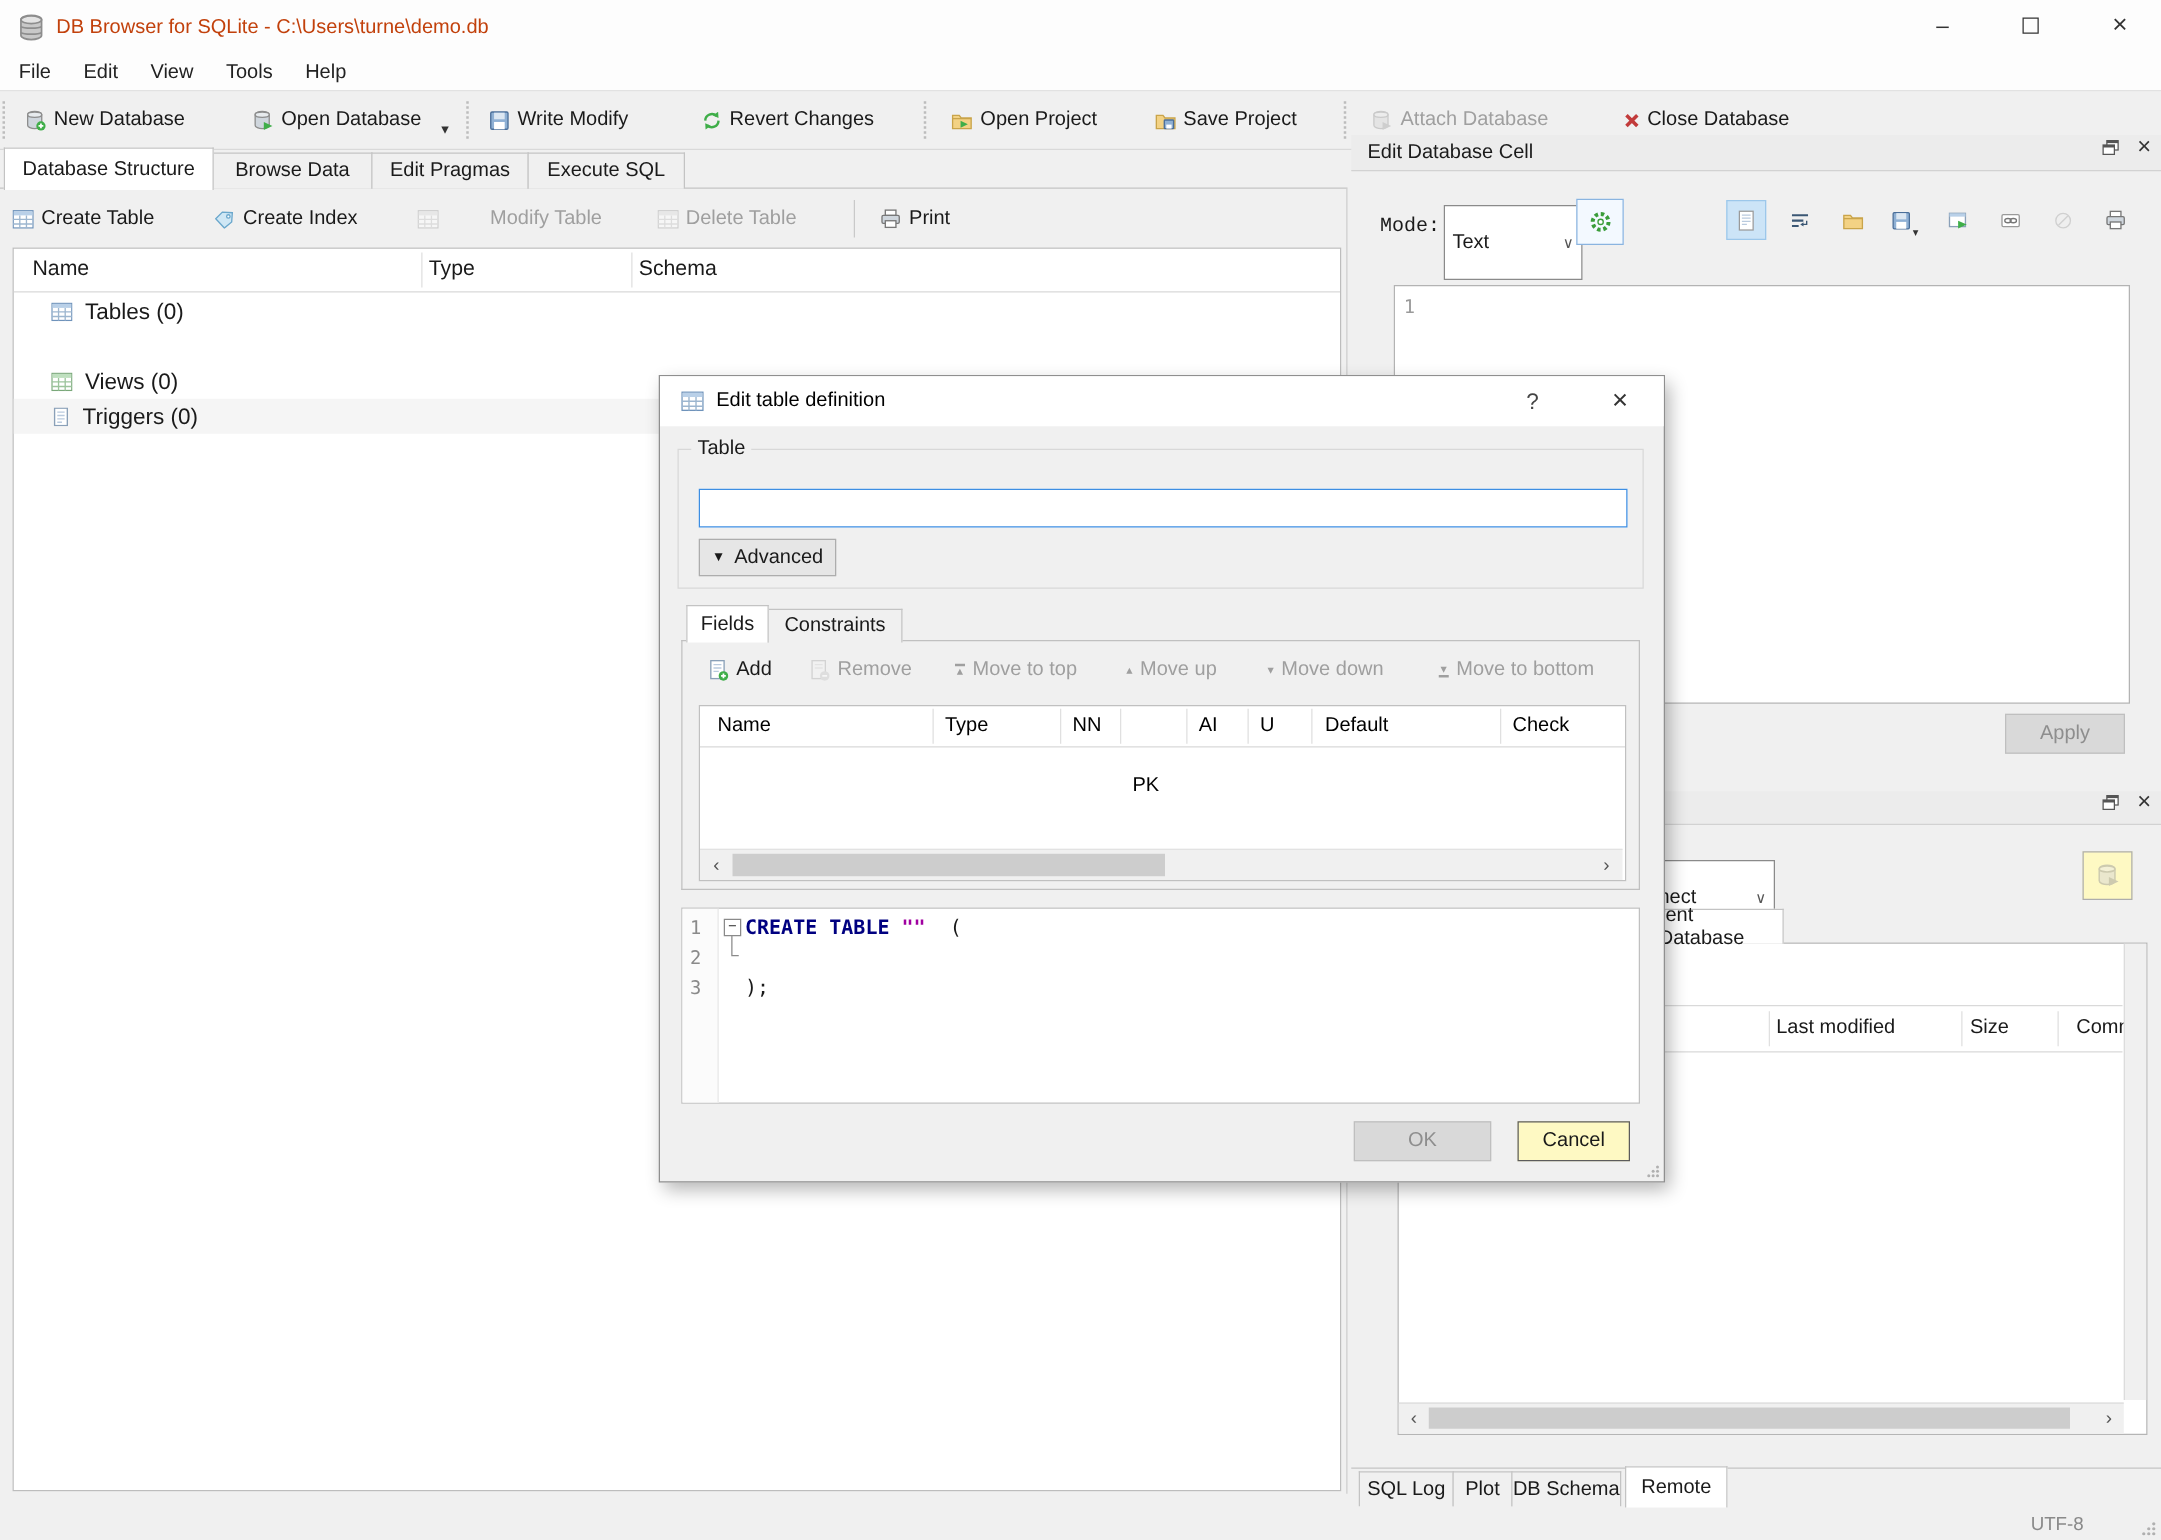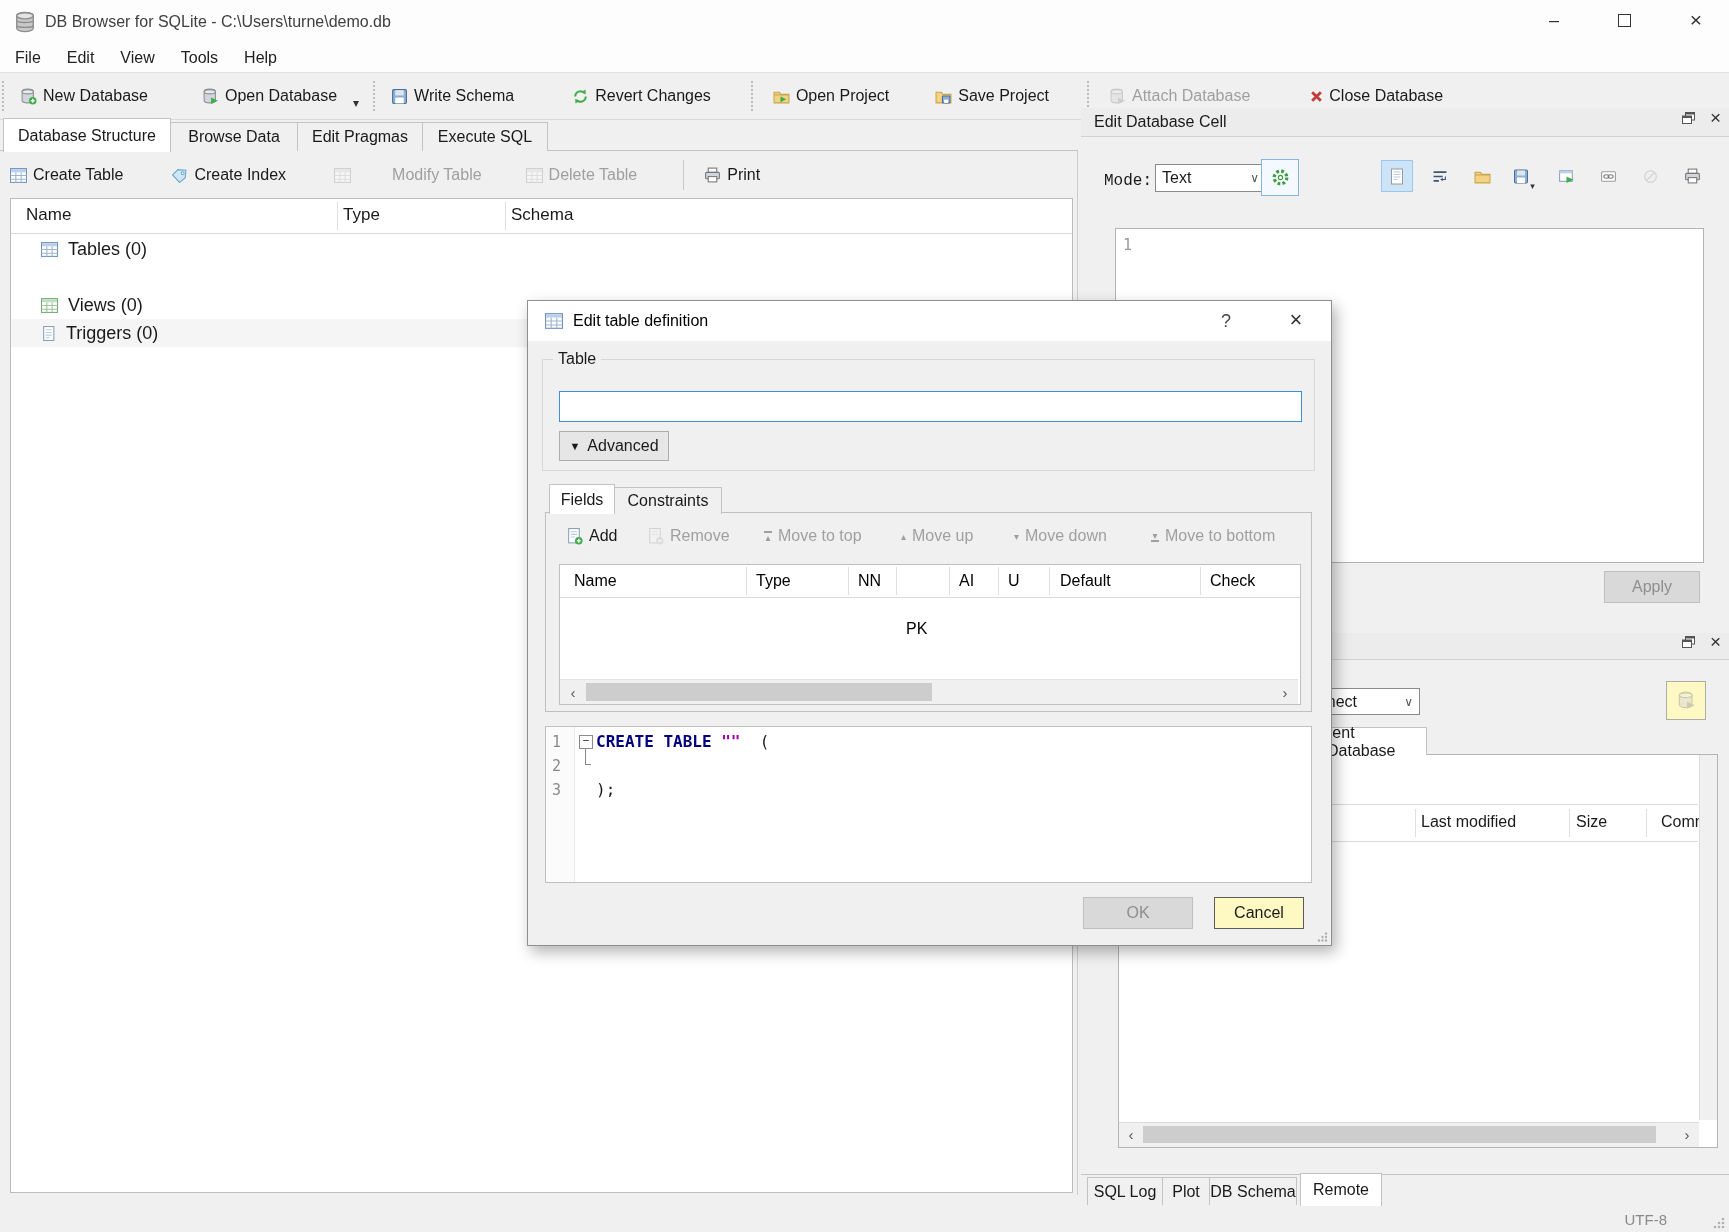--- a/index.html
+++ b/index.html
@@ -3,21 +3,21 @@
 <meta charset="utf-8">
 <style>
   html,body{margin:0;padding:0;background:#d8d8d8;}
   .app{position:relative;width:1729px;height:1232px;background:#f0f0f0;overflow:hidden;
        font-family:"Liberation Sans",sans-serif;color:#1a1a1a;outline:1px solid #9a9a9a;}
   .abs{position:absolute;}
   .flex{display:flex;align-items:center;}
   .ic{display:inline-flex;align-items:center;justify-content:center;}
   
   .titlebar{left:0;top:0;width:1729px;height:44px;background:#fdfdfd;}
-  .title-text{font-size:16px;color:#404040;}
+  .title-text{font-size:16px;color:#c2410c;}
   .winbtn{width:46px;height:34px;font-size:18px;color:#333;justify-content:center;}
   .maxbox{width:11px;height:11px;border:1px solid #333;display:inline-block;}
   .menubar{left:0;top:44px;width:1729px;height:28px;background:#fdfdfd;}
   .menu-item{padding:0 13px;font-size:16px;height:28px;display:flex;align-items:center;color:#222;}
   
   .toolbar{left:0;top:72px;width:1729px;height:46px;background:#f0f0f0;border-top:1px solid #e2e2e2;border-bottom:1px solid #d9d9d9;}
   .tbtn{display:flex;align-items:center;gap:6px;font-size:16px;height:36px;padding:0 8px;white-space:nowrap;}
   .grip-v{width:4px;height:30px;border-left:2px dotted #bcbcbc;margin:0 4px;}
   .dis{color:#9f9f9f !important;}
   .dis svg{opacity:.45;filter:grayscale(1);}
@@ -30,21 +30,21 @@
   .subbtn{display:flex;align-items:center;gap:6px;font-size:16px;}
   .treebox{left:10px;top:198px;width:1061px;height:993px;background:#fff;border:1px solid #bdbdbd;}
   .tree-header{position:absolute;left:0;top:0;width:100%;height:34px;border-bottom:1px solid #d9d9d9;font-size:17px;}
   .colline{position:absolute;top:3px;width:1px;height:28px;background:#e0e0e0;}
   .tree-row{position:absolute;left:0;width:100%;height:28px;display:flex;align-items:center;font-size:18px;}
   .tree-row .lbl{margin-left:10px;}
   .rowalt{background:#f5f5f5;}
   
   .dockhdr{background:#ececec;border-bottom:1px solid #d2d2d2;font-size:16px;display:flex;align-items:center;}
   .dockbtns{position:absolute;right:8px;top:3px;display:flex;gap:14px;align-items:center;}
-  .combo{background:#fff;border:1px solid #8a8a8a;display:flex;align-items:center;font-size:16px;padding:0 6px;justify-content:space-between;}
+  .combo{background:#fff;border:1px solid #8a8a8a;display:flex;align-items:center;font-size:16px;padding:16px 6px;justify-content:space-between;}
   .combo .ar{color:#555;font-size:12px;}
   .iconbtn{border:1px solid #8ab4e0;background:#f3f9ff;display:flex;align-items:center;justify-content:center;}
   .strip-ic{width:30px;height:30px;display:flex;align-items:center;justify-content:center;}
   .strip-ic.sel{background:#cce4f7;border:1px solid #9cc7ea;}
   .editor{background:#fff;border:1px solid #b3b3b3;}
   .pushbtn{background:#fef9c3;border:1px solid #adadad;display:flex;align-items:center;justify-content:center;font-size:16px;}
   .pushbtn.disabled{background:#d9d9d9;border-color:#bfbfbf;color:#8e8e8e;}
   
   .sbtrack{background:#f0f0f0;border:1px solid #dcdcdc;position:absolute;}
   .sbthumb{background:#cdcdcd;position:absolute;}
@@ -126,21 +126,21 @@
     <span style="font-size:12px;color:#333;margin:14px 6px 0 8px;">▾</span>
     <span class="grip-v" style="margin-left:8px;"></span>
     <span class="tbtn">
       <span class="ic">
           <svg width="17" height="17" viewBox="0 0 16 16">
             <rect x="1.5" y="1.5" width="13" height="13" rx="1" fill="#8fb0d4" stroke="#4a6e99"></rect>
             <rect x="4" y="2" width="8" height="5" fill="#dce7f2"></rect>
             <rect x="4" y="9" width="8" height="5.5" fill="#fff"></rect>
           </svg>
         </span>
-      <span>Write Schema</span>
+      <span>Write Modify</span>
     </span>
     <span class="tbtn" style="margin-left:42px;">
       <span class="ic">
           <svg width="17" height="17" viewBox="0 0 16 16">
             <path d="M3 8a5 5 0 0 1 8.5-3.5" fill="none" stroke="#3fae49" stroke-width="1.8"></path>
             <polygon points="12.7,1.3 13,6 8.8,4.1" fill="#3fae49"></polygon>
             <path d="M13 8a5 5 0 0 1-8.5 3.5" fill="none" stroke="#3fae49" stroke-width="1.8"></path>
             <polygon points="3.3,14.7 3,10 7.2,11.9" fill="#3fae49"></polygon>
           </svg>
         </span>

